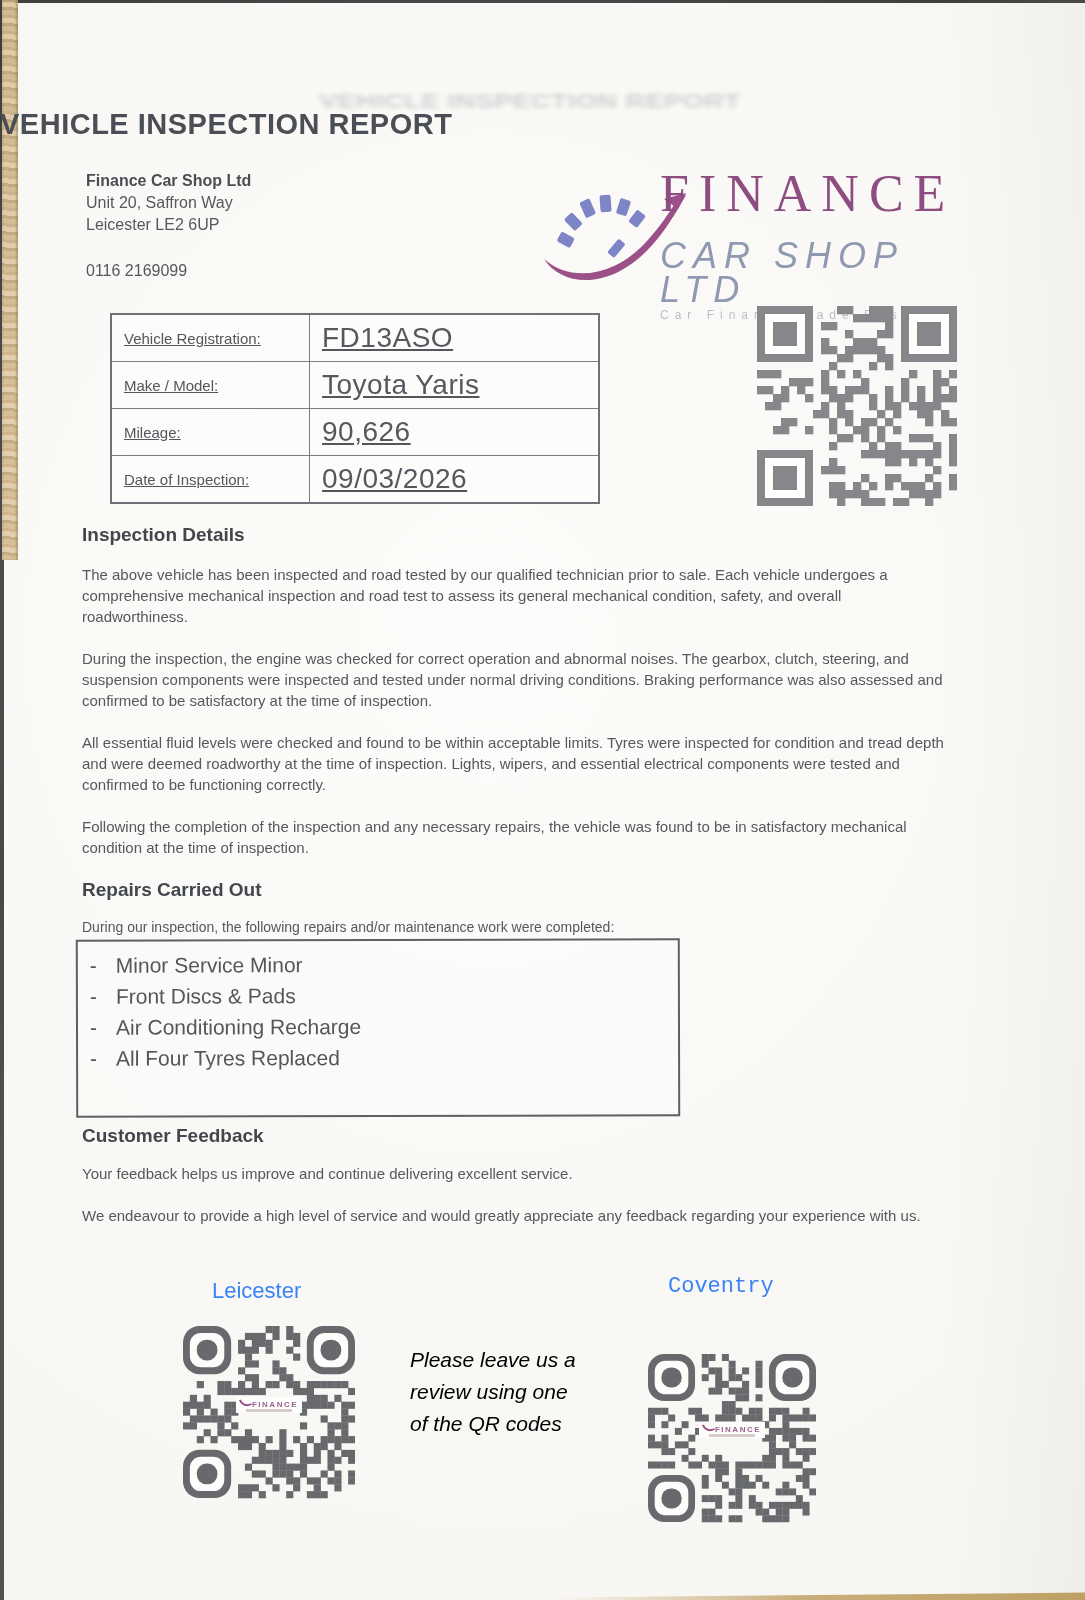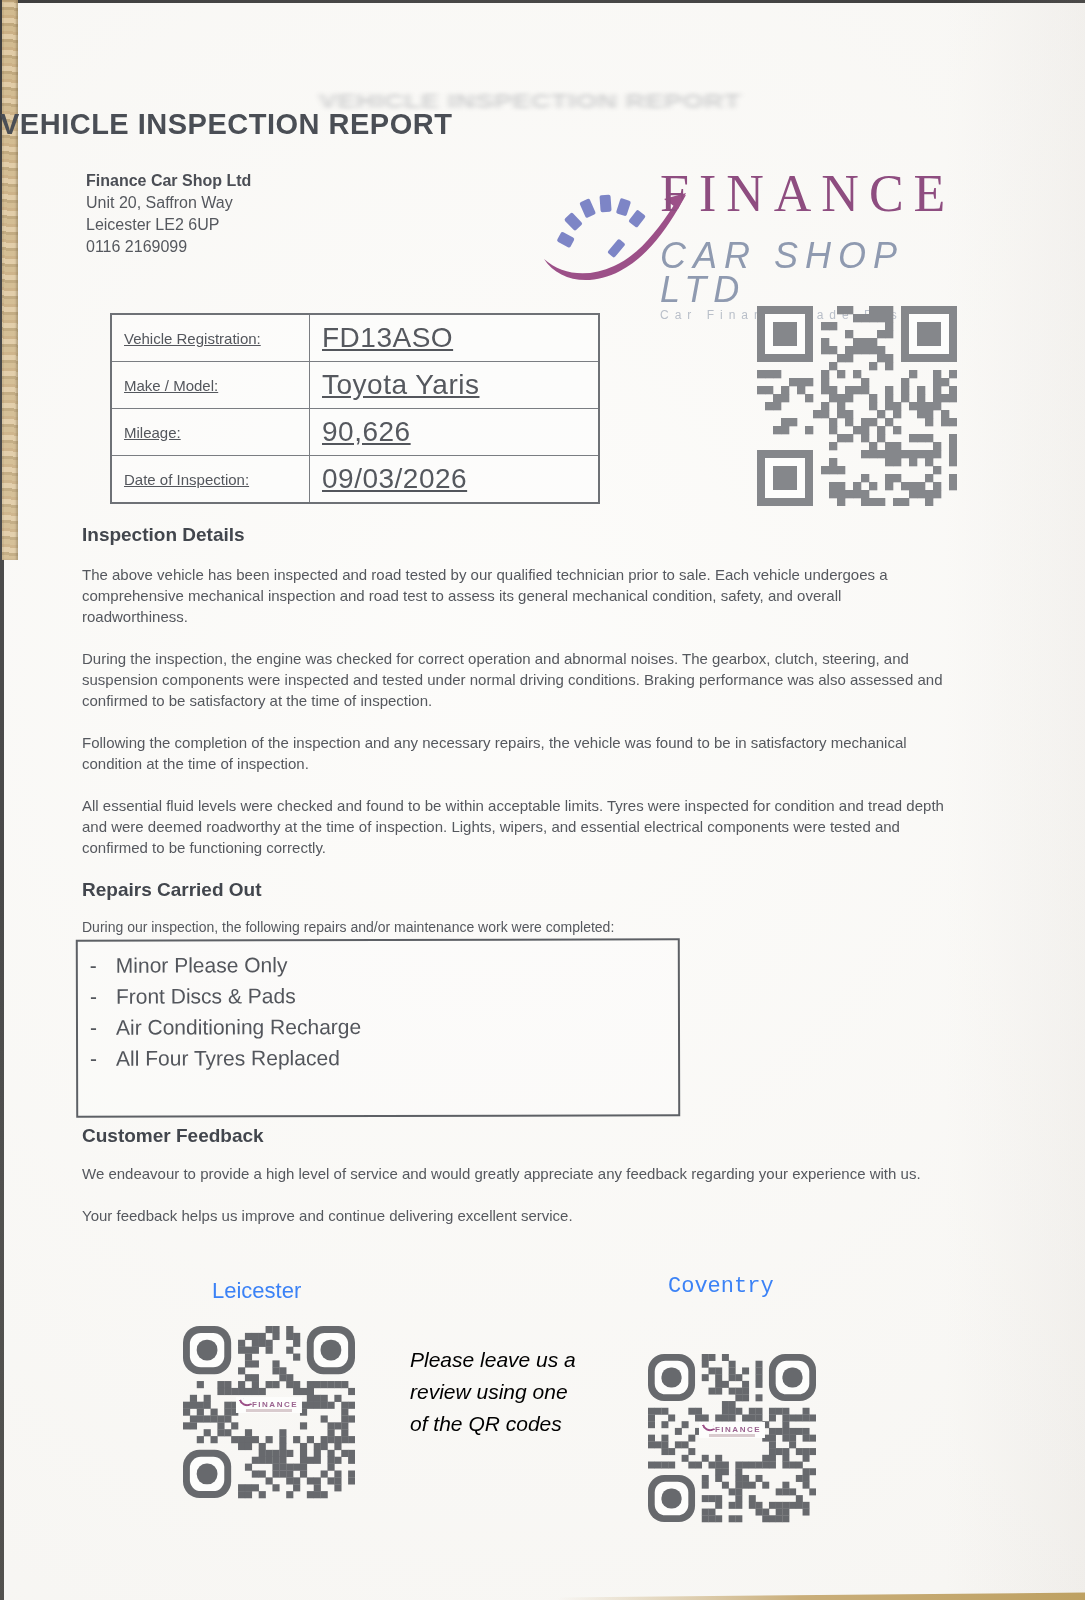--- a/index.html
+++ b/index.html
@@ -34,21 +34,21 @@
     position:absolute;left:0;top:108px;width:1060px;
     font-size:29px;font-weight:bold;color:#4a4e55;letter-spacing:.5px;
   }
   .doc-title-ghost{
     position:absolute;left:0;top:86px;width:1060px;text-align:center;
     font-size:27px;font-weight:bold;color:#6a6e75;letter-spacing:.5px;
     filter:blur(3px);opacity:.30;transform:scaleY(.75);
   }
   .company{position:absolute;left:86px;top:170px;font-size:16px;line-height:22px;color:#55585e;}
   .company .co-name{font-weight:bold;color:#4b4e55;}
-  .company .co-phone{}
+  .company .co-phone{margin-top:24px;}
 
   
   .logo{position:absolute;left:538px;top:163px;width:430px;height:130px;}
   .logo-icon{position:absolute;left:0;top:8px;width:150px;height:120px;}
   .logo-text{position:absolute;left:122px;top:4px;width:308px;text-align:left;}
   .logo-finance{font-size:52px;font-weight:500;letter-spacing:10px;line-height:54px;font-family:"Liberation Serif","DejaVu Serif",serif;}
   .logo-carshop{font-size:36px;letter-spacing:7px;line-height:34px;margin-top:18px;font-style:italic;}
   .logo-tagline{font-size:12px;letter-spacing:6px;margin-top:1px;}
 
   
@@ -350,43 +350,43 @@
         <rect x="20" y="2" width="3" height="3" rx="0" fill="#85878b"></rect>
         <rect x="0" y="18" width="7" height="7" rx="0" fill="#85878b"></rect>
         <rect x="1" y="19" width="5" height="5" rx="0" fill="#fdfdfc"></rect>
         <rect x="2" y="20" width="3" height="3" rx="0" fill="#85878b"></rect>
       </svg></div>
 
   <div class="content">
     <div class="sec-heading">Inspection Details</div>
     <p class="para">The above vehicle has been inspected and road tested by our qualified technician prior to sale. Each vehicle undergoes a comprehensive mechanical inspection and road test to assess its general mechanical condition, safety, and overall roadworthiness.</p>
     <p class="para">During the inspection, the engine was checked for correct operation and abnormal noises. The gearbox, clutch, steering, and suspension components were inspected and tested under normal driving conditions. Braking performance was also assessed and confirmed to be satisfactory at the time of inspection.</p>
+    <p class="para">All essential fluid levels were checked and found to be within acceptable limits. Tyres were inspected for condition and tread depth and were deemed roadworthy at the time of inspection. Lights, wipers, and essential electrical components were tested and confirmed to be functioning correctly.</p>
     <p class="para">Following the completion of the inspection and any necessary repairs, the vehicle was found to be in satisfactory mechanical condition at the time of inspection.</p>
-    <p class="para">All essential fluid levels were checked and found to be within acceptable limits. Tyres were inspected for condition and tread depth and were deemed roadworthy at the time of inspection. Lights, wipers, and essential electrical components were tested and confirmed to be functioning correctly.</p>
 
     <div class="sec-heading repairs-heading">Repairs Carried Out</div>
     <p class="repairs-intro">During our inspection, the following repairs and/or maintenance work were completed:</p>
     <div class="repairs-box">
       <div class="repair-item">
-        <span class="repair-dash">-</span><span>Minor Please Only</span>
+        <span class="repair-dash">-</span><span>Minor Service Minor</span>
       </div>
       <div class="repair-item">
         <span class="repair-dash">-</span><span>Front Discs &amp; Pads</span>
       </div>
       <div class="repair-item">
         <span class="repair-dash">-</span><span>Air Conditioning Recharge</span>
       </div>
       <div class="repair-item">
         <span class="repair-dash">-</span><span>All Four Tyres Replaced</span>
       </div>
     </div>
 
     <div class="sec-heading feedback-heading">Customer Feedback</div>
+    <p class="para">Your feedback helps us improve and continue delivering excellent service.</p>
     <p class="para">We endeavour to provide a high level of service and would greatly appreciate any feedback regarding your experience with us.</p>
-    <p class="para">Your feedback helps us improve and continue delivering excellent service.</p>
   </div>
 
   <div class="loc-label loc-leicester">Leicester</div>
   <div class="loc-label loc-coventry">Coventry</div>
 
   <div class="qr qr-leicester"><svg viewBox="0 0 25 25" width="100%" height="100%" xmlns="http://www.w3.org/2000/svg">
         <rect x="12" y="0" width="1.04" height="1.04" fill="#67696d"></rect>
         <rect x="13" y="0" width="1.04" height="1.04" fill="#67696d"></rect>
         <rect x="15" y="0" width="1.04" height="1.04" fill="#67696d"></rect>
         <rect x="9" y="1" width="1.04" height="1.04" fill="#67696d"></rect>

